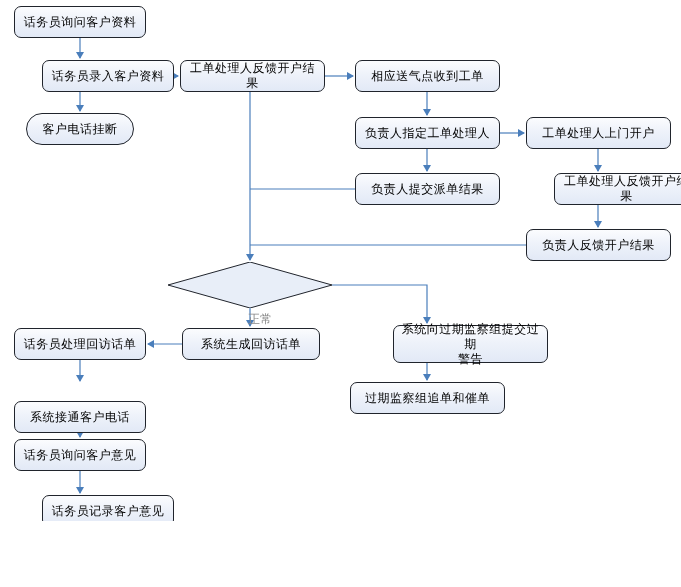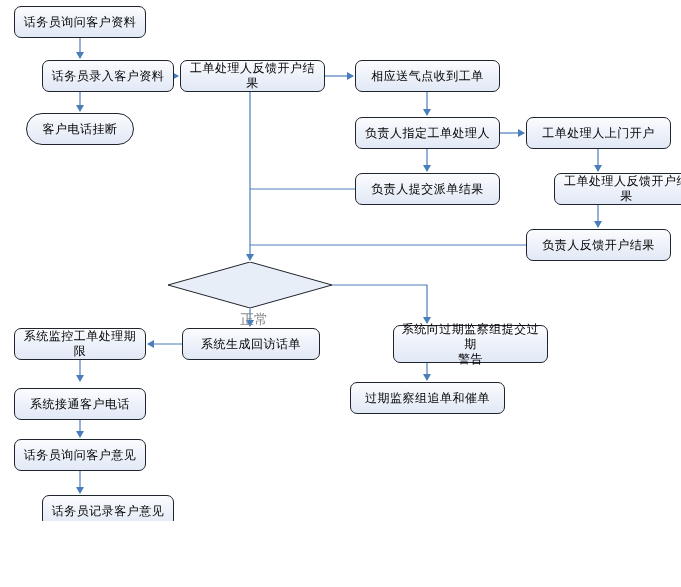--- a/index.html
+++ b/index.html
@@ -61,25 +61,26 @@
     top: 0;
     width: 100%;
     height: 100%;
   }
   .decision .label {
     position: relative;
     z-index: 1;
   }
   .edge-label {
     position: absolute;
-    font-size: 14px;
+    font-size: 12px;
     color: #8a8a8a;
     font-family: "DejaVu Sans", "Liberation Sans", sans-serif;
     z-index: 3;
     white-space: nowrap;
+    margin-left: 8px;
   }
 </style>
 </head>
 <body>
 
 <div id="canvas">
   <svg id="edge-layer" viewBox="0 0 681 587" xmlns="http://www.w3.org/2000/svg">
       <path d="M 80,38 L 80,58" fill="none" stroke="#4a7ebb" stroke-width="1.2"></path>
       <polygon points="76,52 84,52 80,59" fill="#4a7ebb"></polygon>
       <path d="M 80,92 L 80,111" fill="none" stroke="#4a7ebb" stroke-width="1.2"></path>
@@ -159,23 +160,23 @@
         <span class="label">系统生成回访话单</span>
       </div>
       <div class="node process" style="left: 350px; top: 325px; width: 155px; height: 38px; margin-left: 43px;">
         <span class="label">系统向过期监察组提交过期
 警告</span>
       </div>
       <div class="node process" style="left: 350px; top: 382px; width: 155px; height: 32px;">
         <span class="label">过期监察组追单和催单</span>
       </div>
       <div class="node process" style="left: 14px; top: 328px; width: 132px; height: 32px;">
-        <span class="label">系统监控工单处理期限</span>
+        <span class="label">话务员处理回访话单</span>
       </div>
-      <div class="node process" style="left: 14px; top: 388px; width: 132px; height: 32px;">
+      <div class="node process" style="left: 14px; top: 401px; width: 132px; height: 32px;">
         <span class="label">系统接通客户电话</span>
       </div>
       <div class="node process" style="left: 14px; top: 439px; width: 132px; height: 32px;">
         <span class="label">话务员询问客户意见</span>
       </div>
       <div class="node process" style="left: 14px; top: 495px; width: 132px; height: 32px; margin-left: 28px;">
         <span class="label">话务员记录客户意见</span>
       </div>
       <div class="node terminator" style="left: 26px; top: 549px; width: 108px; height: 32px;">
         <span class="label">客户电话挂断</span>

